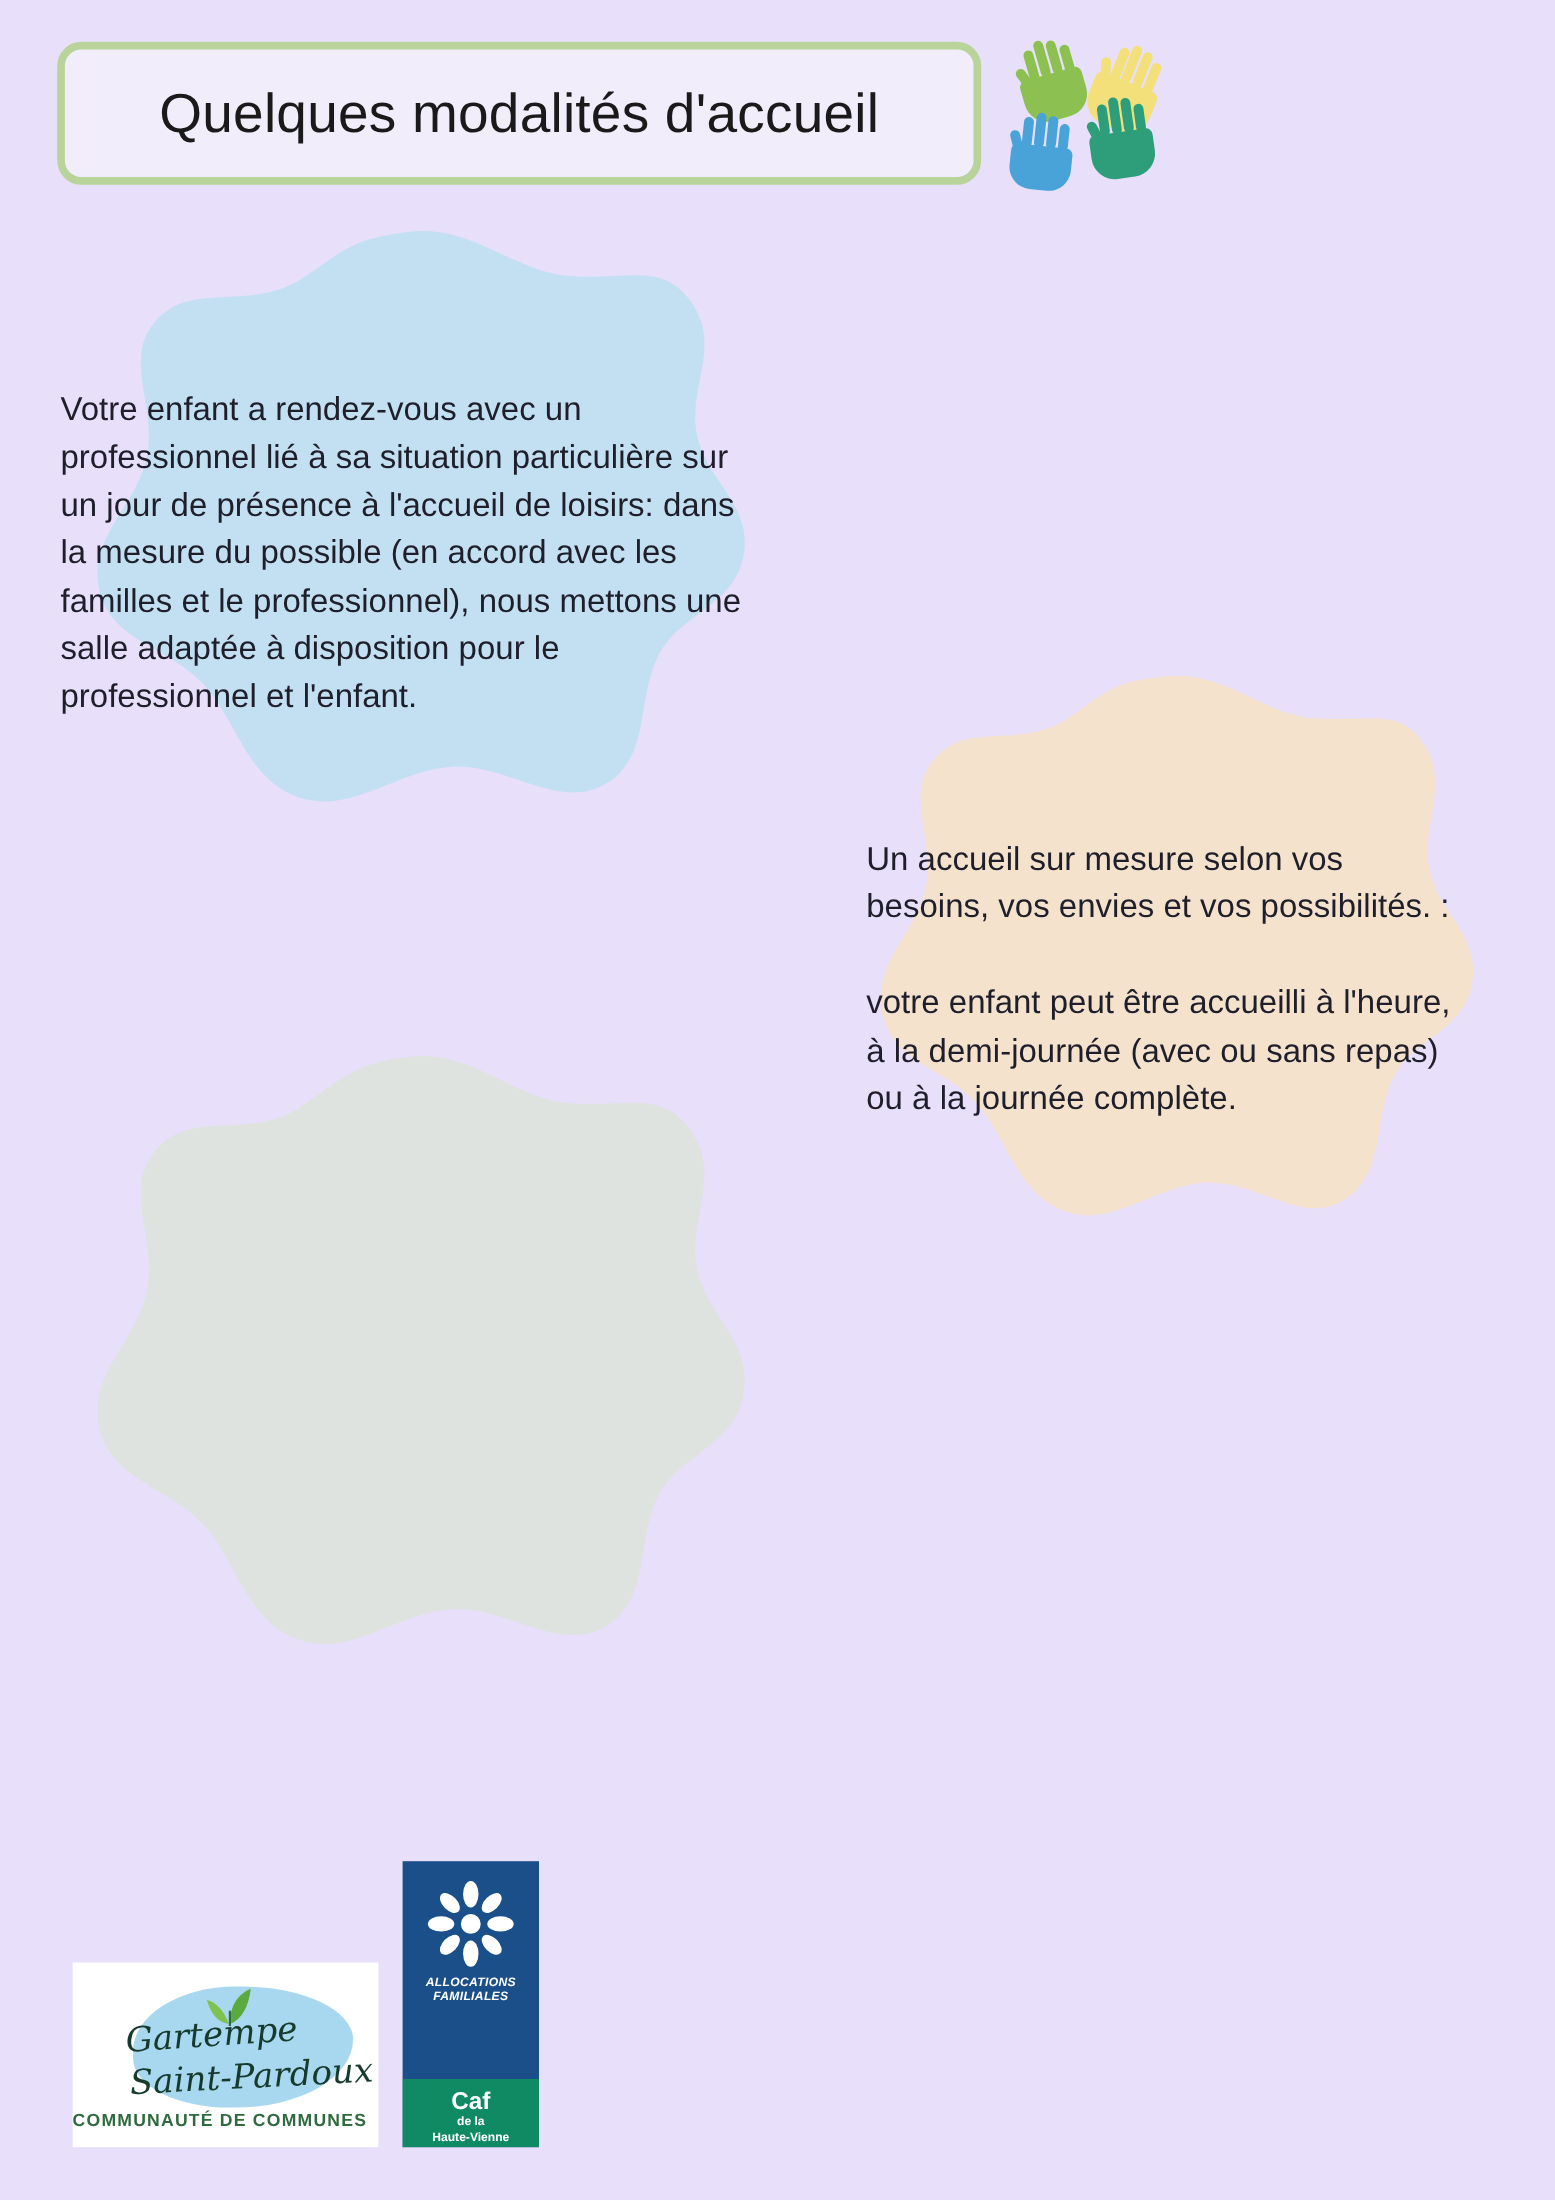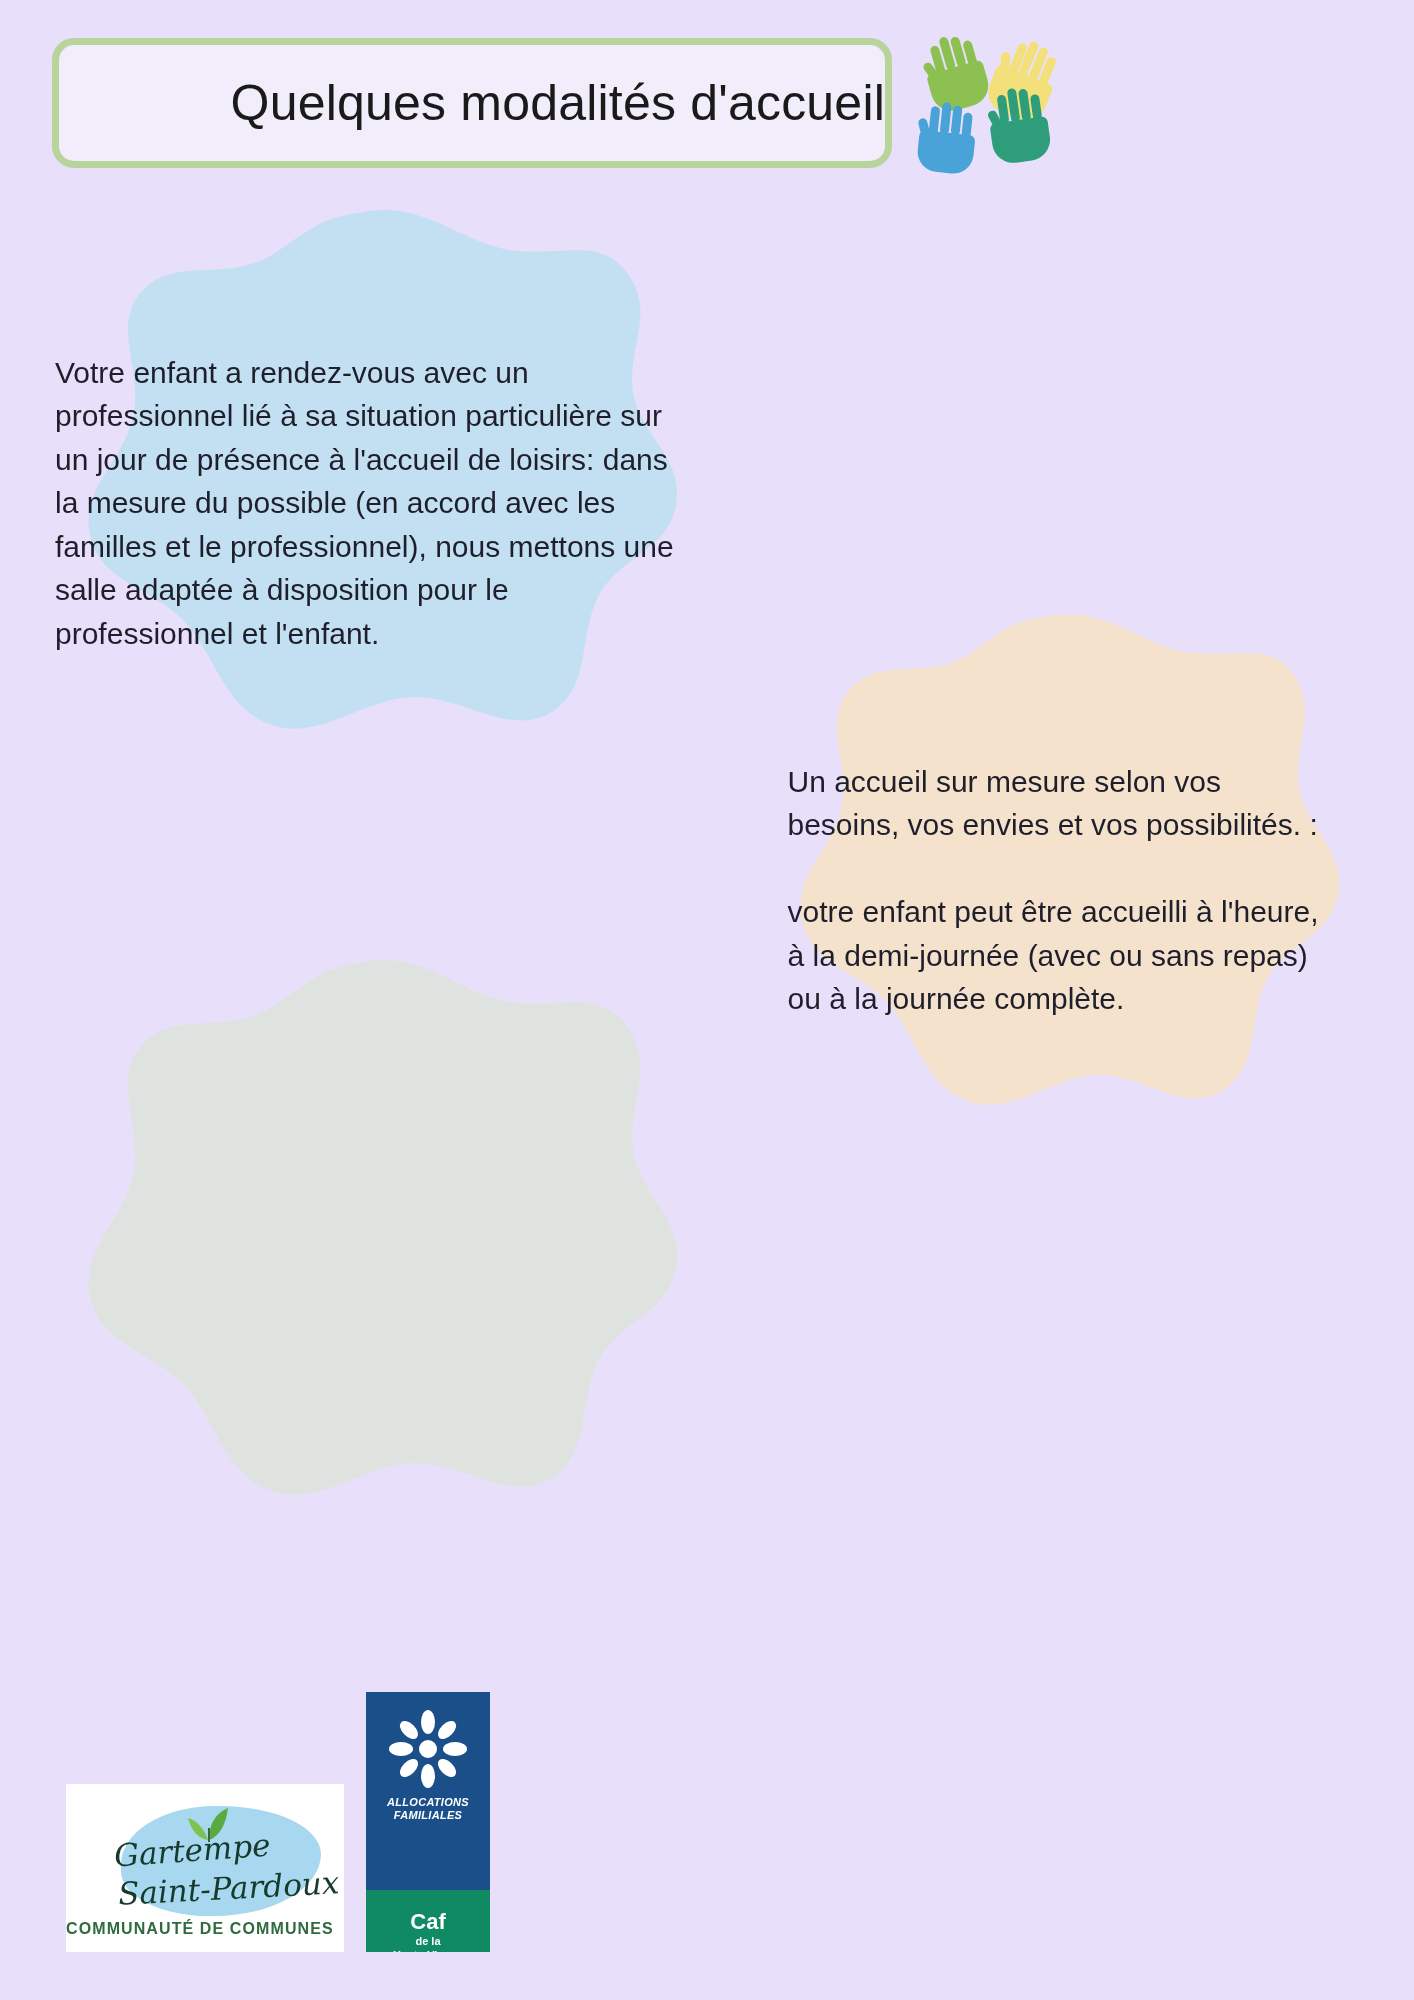--- a/index.html
+++ b/index.html
@@ -21,21 +21,21 @@
     top: 38px;
     left: 52px;
     width: 840px;
     height: 130px;
     box-sizing: border-box;
     border: 7px solid #b9d49b;
     border-radius: 22px;
     background: #f1edfb;
     display: flex;
     align-items: center;
-    justify-content: flex-end;
+    justify-content: center;
   }
   .header-title {
     font-size: 50px;
     color: #1a1a1a;
     letter-spacing: 0.2px;
     font-weight: 400;
     white-space: nowrap;
   }
 
   
@@ -195,21 +195,21 @@
     line-height: 1.15;
     letter-spacing: 0.3px;
   }
   .logo-caf .caf-green {
     position: absolute;
     left: 0;
     right: 0;
     bottom: 0;
     height: 62px;
     background: #0f8a63;
-    padding-top: 20px;
+    padding-top: 8px;
     box-sizing: border-box;
   }
   .logo-caf .caf-green .caf-word {
     font-size: 22px;
     font-weight: bold;
     line-height: 1.1;
   }
   .logo-caf .caf-green .caf-dept {
     font-size: 11px;
     font-weight: bold;

